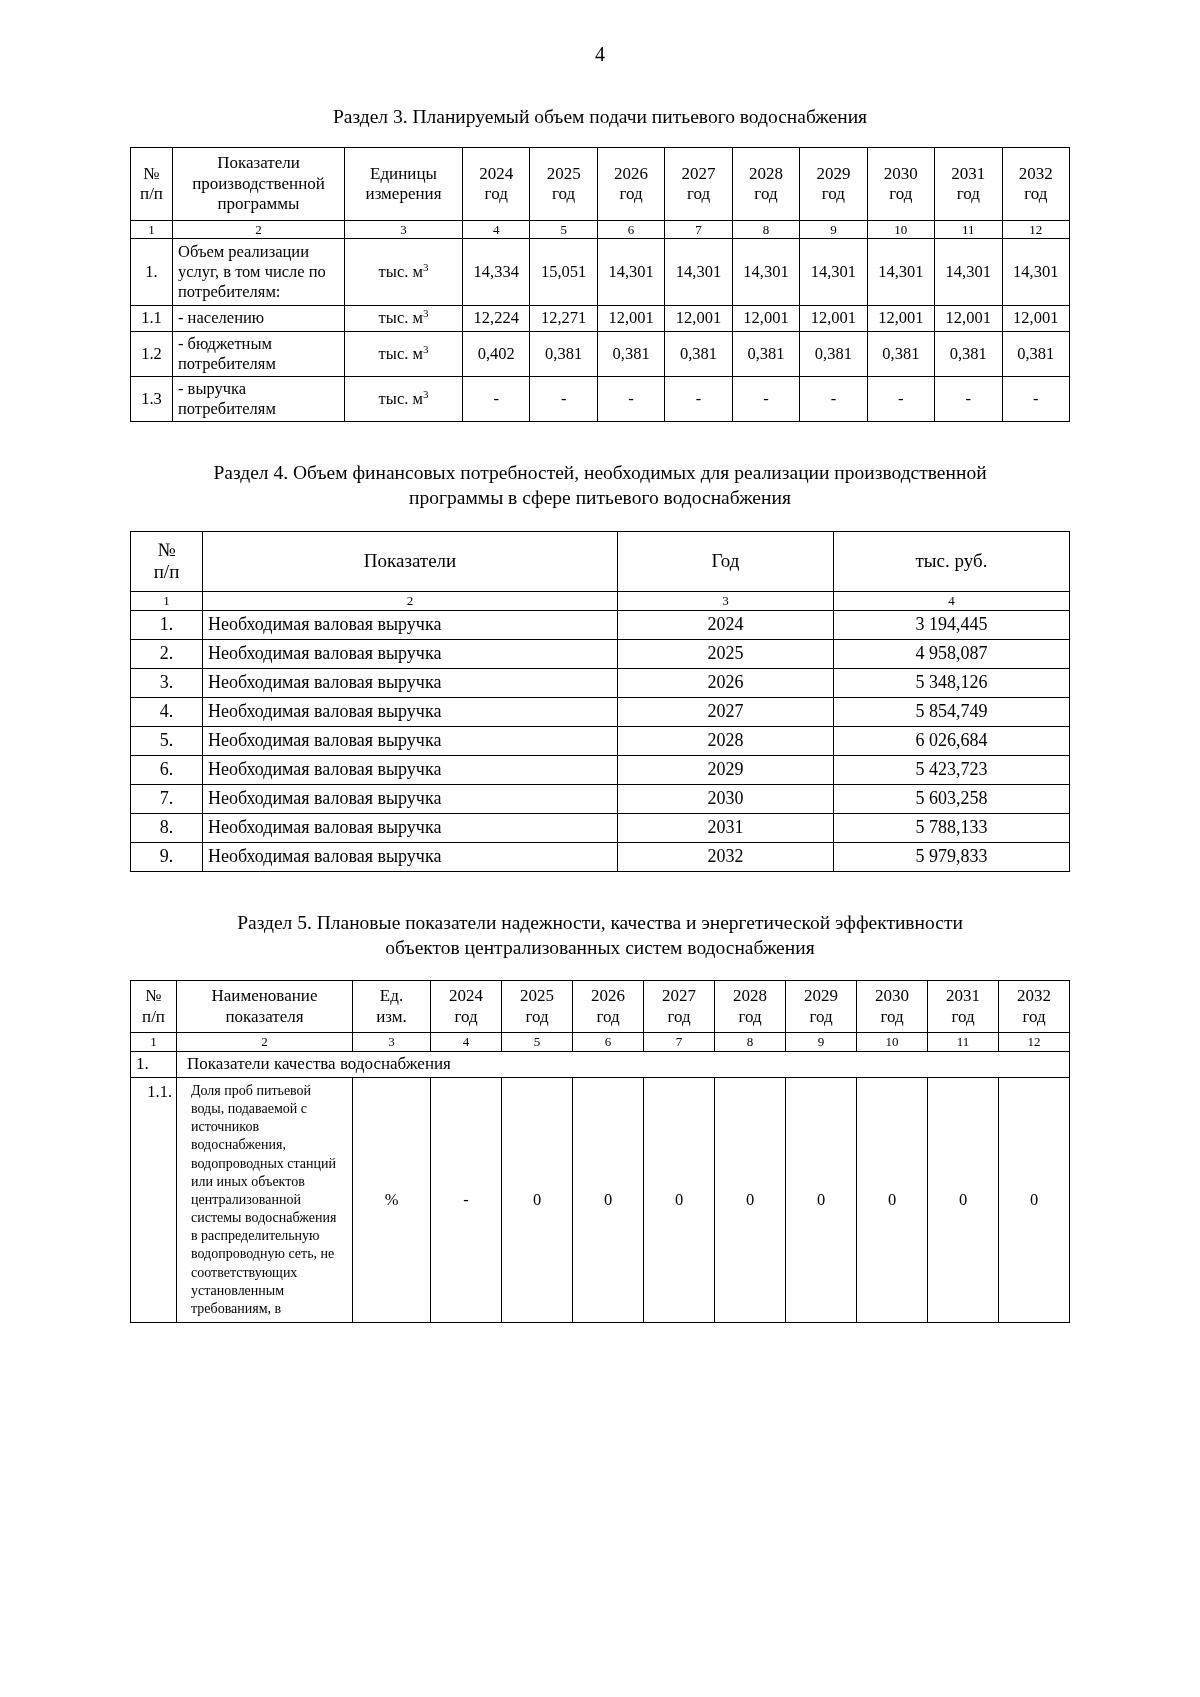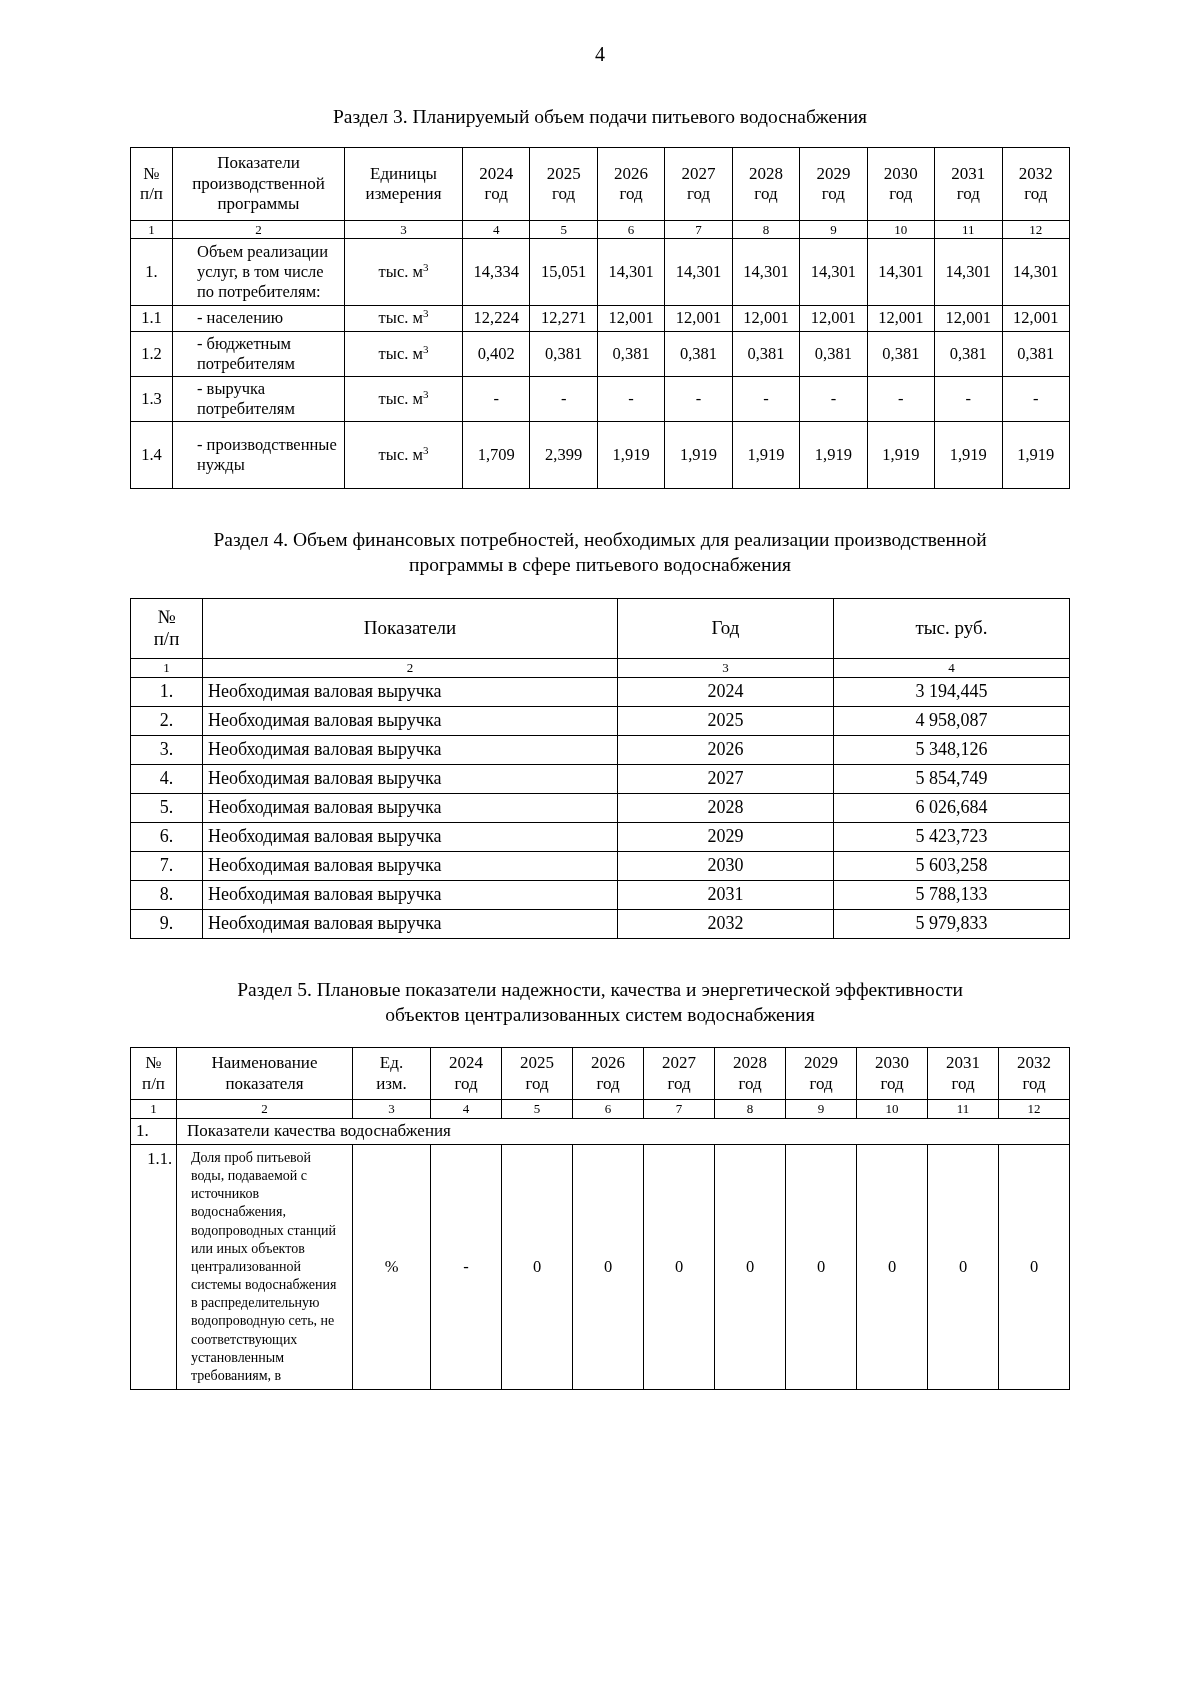--- a/index.html
+++ b/index.html
@@ -49,21 +49,21 @@
   }
   .hdr td{
     font-size:17px;
     padding:5px 3px;
     line-height:1.2;
   }
   .numrow td{
     font-size:13px;
     padding:1px 2px;
   }
-  .left{ text-align:left; padding-left:24px; }
+  .left{ text-align:left; padding-left:5px; }
   .sup{ font-size:11px; vertical-align:super; line-height:0; }
   .spacer-md{ height:34px; }
   .tall td{ height:62px; }
   .cell-unit{ white-space:nowrap; }
   .t3 col.c-np{ width:42px; }
   .t3 col.c-name{ width:172px; }
   .t3 col.c-unit{ width:118px; }
   .t3 col.c-yr{ width:auto; }
 
   .t4 col.c4-np{ width:72px; }
@@ -201,34 +201,20 @@
         <td>-</td>
         <td>-</td>
         <td>-</td>
         <td>-</td>
         <td>-</td>
         <td>-</td>
         <td>-</td>
         <td>-</td>
       </tr>
 
-      <tr class="tall">
-        <td>1.4</td>
-        <td class="left">- производственные нужды</td>
-        <td class="cell-unit"><span>тыс. м</span><span class="sup">3</span></td>
-        <td>1,709</td>
-        <td>2,399</td>
-        <td>1,919</td>
-        <td>1,919</td>
-        <td>1,919</td>
-        <td>1,919</td>
-        <td>1,919</td>
-        <td>1,919</td>
-        <td>1,919</td>
-      </tr>
     </tbody>
   </table>
 
   <div class="spacer-md"></div>
 
   <div class="section-title two-line">
     <span>Раздел 4. Объем финансовых потребностей, необходимых для реализации производственной</span><br>
     <span>программы в сфере питьевого водоснабжения</span>
   </div>
 

